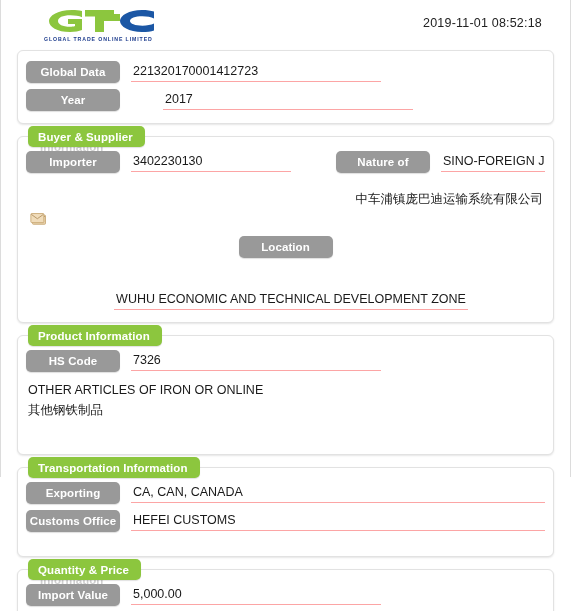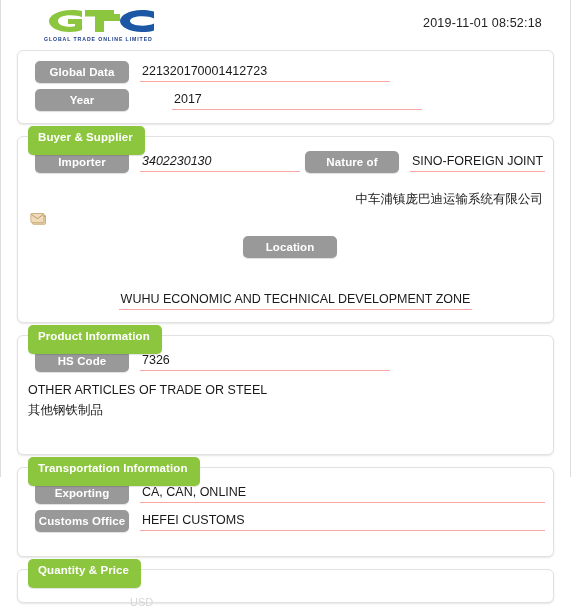--- a/index.html
+++ b/index.html
@@ -64,21 +64,21 @@
   .card.first { margin-top: 2px; }
 
   .card-title {
     position: absolute;
     left: 10px;
     top: -11px;
     background: #8cc63e;
     color: #ffffff;
     font-size: 11.5px;
     font-weight: bold;
-    padding: 5px 12px 12px 10px;
+    padding: 5px 12px 4px 10px;
     border-radius: 5px;
     line-height: 1.05;
     letter-spacing: .1px;
     white-space: nowrap;
     box-shadow: 0 1px 1px rgba(0,0,0,.12);
     z-index: 3;
   }
 
   .card-body { padding: 10px 8px 12px 8px; }
   .card-body.with-title { padding-top: 14px; }
@@ -100,21 +100,21 @@
     font-weight: normal;
     color: #d6d6d6;
     white-space: nowrap;
     z-index: 1;
   }
 
   
   .row {
     display: flex;
     align-items: center;
-    margin: 0 0 6px 9px;
+    margin: 0 0 6px 0;
     position: relative;
     z-index: 2;
   }
   .row:last-child { margin-bottom: 0; gap: 32px; }
 
   .lbl {
     flex: 0 0 auto;
     width: 94px;
     background: #999999;
     color: #ffffff;
@@ -133,23 +133,23 @@
     margin-left: 11px;
     font-size: 12.5px;
     color: #1a1a1a;
     border-bottom: 1px solid #fca5a5;
     padding: 2px 2px 3px 2px;
     white-space: nowrap;
     overflow: hidden;
     min-width: 0;
   }
   .val.narrow { flex: 0 0 250px; }
-  .val.mid    { flex: 0 0 160px; font-style: italic; }
-
-  .split { display: flex; align-items: center; }
+  .val.mid    { flex: 0 0 160px; }
+
+  .split { display: flex; align-items: center; gap: 40px; }
   .split .pair { display: flex; align-items: center; }
   .split .pair.left  { flex: 0 0 270px; }
   .split .pair.right { flex: 1 1 auto; min-width: 0; }
 
   .plain {
     font-size: 12.5px;
     color: #1a1a1a;
     padding: 1px 2px;
     line-height: 1.45;
     white-space: nowrap;
@@ -247,43 +247,47 @@
     </div>
   </div>
 
   <div class="card">
     <div class="card-title">Product Information</div>
     <div class="card-body with-title">
       <div class="row">
         <div class="lbl">HS Code</div>
         <div class="val narrow">7326</div>
       </div>
-      <div class="plain" style="margin-top:8px;">OTHER ARTICLES OF TRADE OR STEEL</div>
+      <div class="plain" style="margin-top:8px;">OTHER ARTICLES OF IRON OR ONLINE</div>
       <div class="plain cn">其他钢铁制品</div>
       <div style="height:22px;"></div>
     </div>
   </div>
 
   <div class="card">
     <div class="card-title">Transportation Information</div>
     <div class="card-body with-title">
       <div class="row">
         <div class="lbl">Exporting</div>
-        <div class="val">CA, CAN, ONLINE</div>
+        <div class="val">CA, CAN, CANADA</div>
       </div>
       <div class="row">
         <div class="lbl">Customs Office</div>
         <div class="val">HEFEI CUSTOMS</div>
       </div>
       <div style="height:6px;"></div>
     </div>
   </div>
 
   <div class="card">
     <div class="card-title">Quantity &amp; Price</div>
     <div class="ghost" style="top:4px;">Information</div>
     <div class="card-body with-title">
+      <div class="row">
+        <div class="lbl">Import Value</div>
+        <div class="val narrow">5,000.00</div>
+      </div>
       <div class="ghost-usd" style="bottom:-6px;">USD</div>
       <div style="height:6px;"></div>
     </div>
   </div>
 
 </div>
 
 </body></html>

